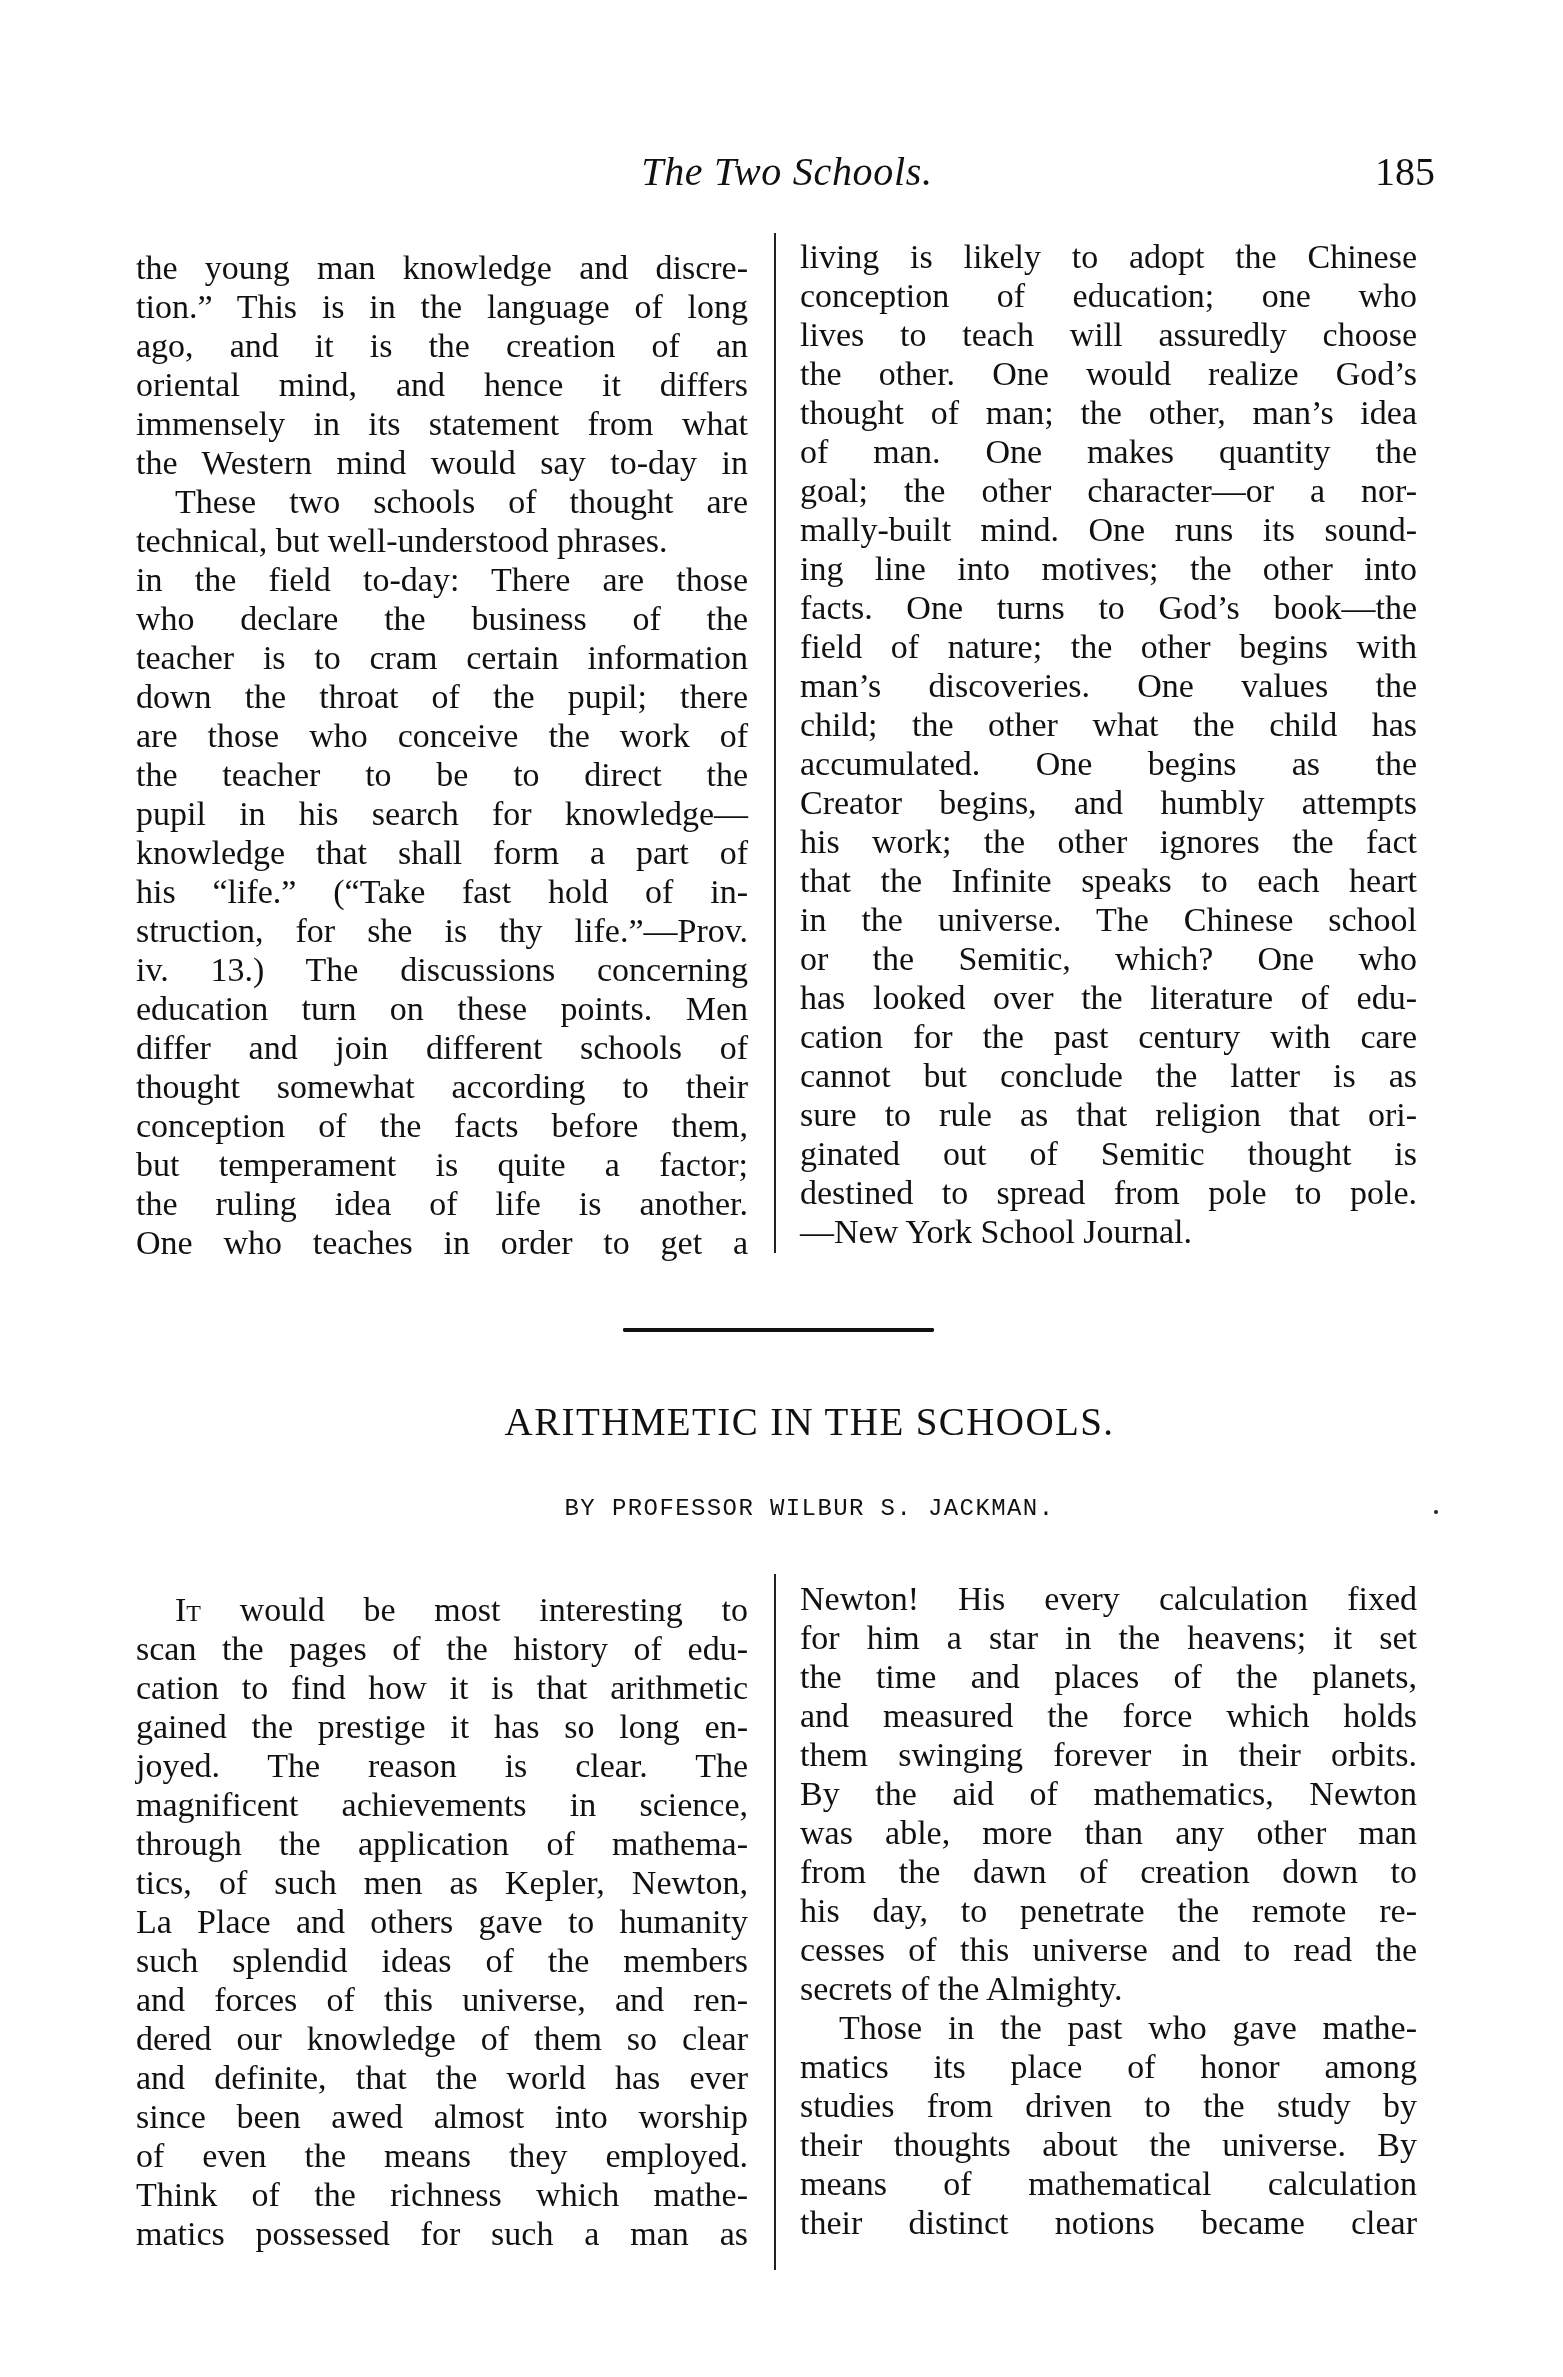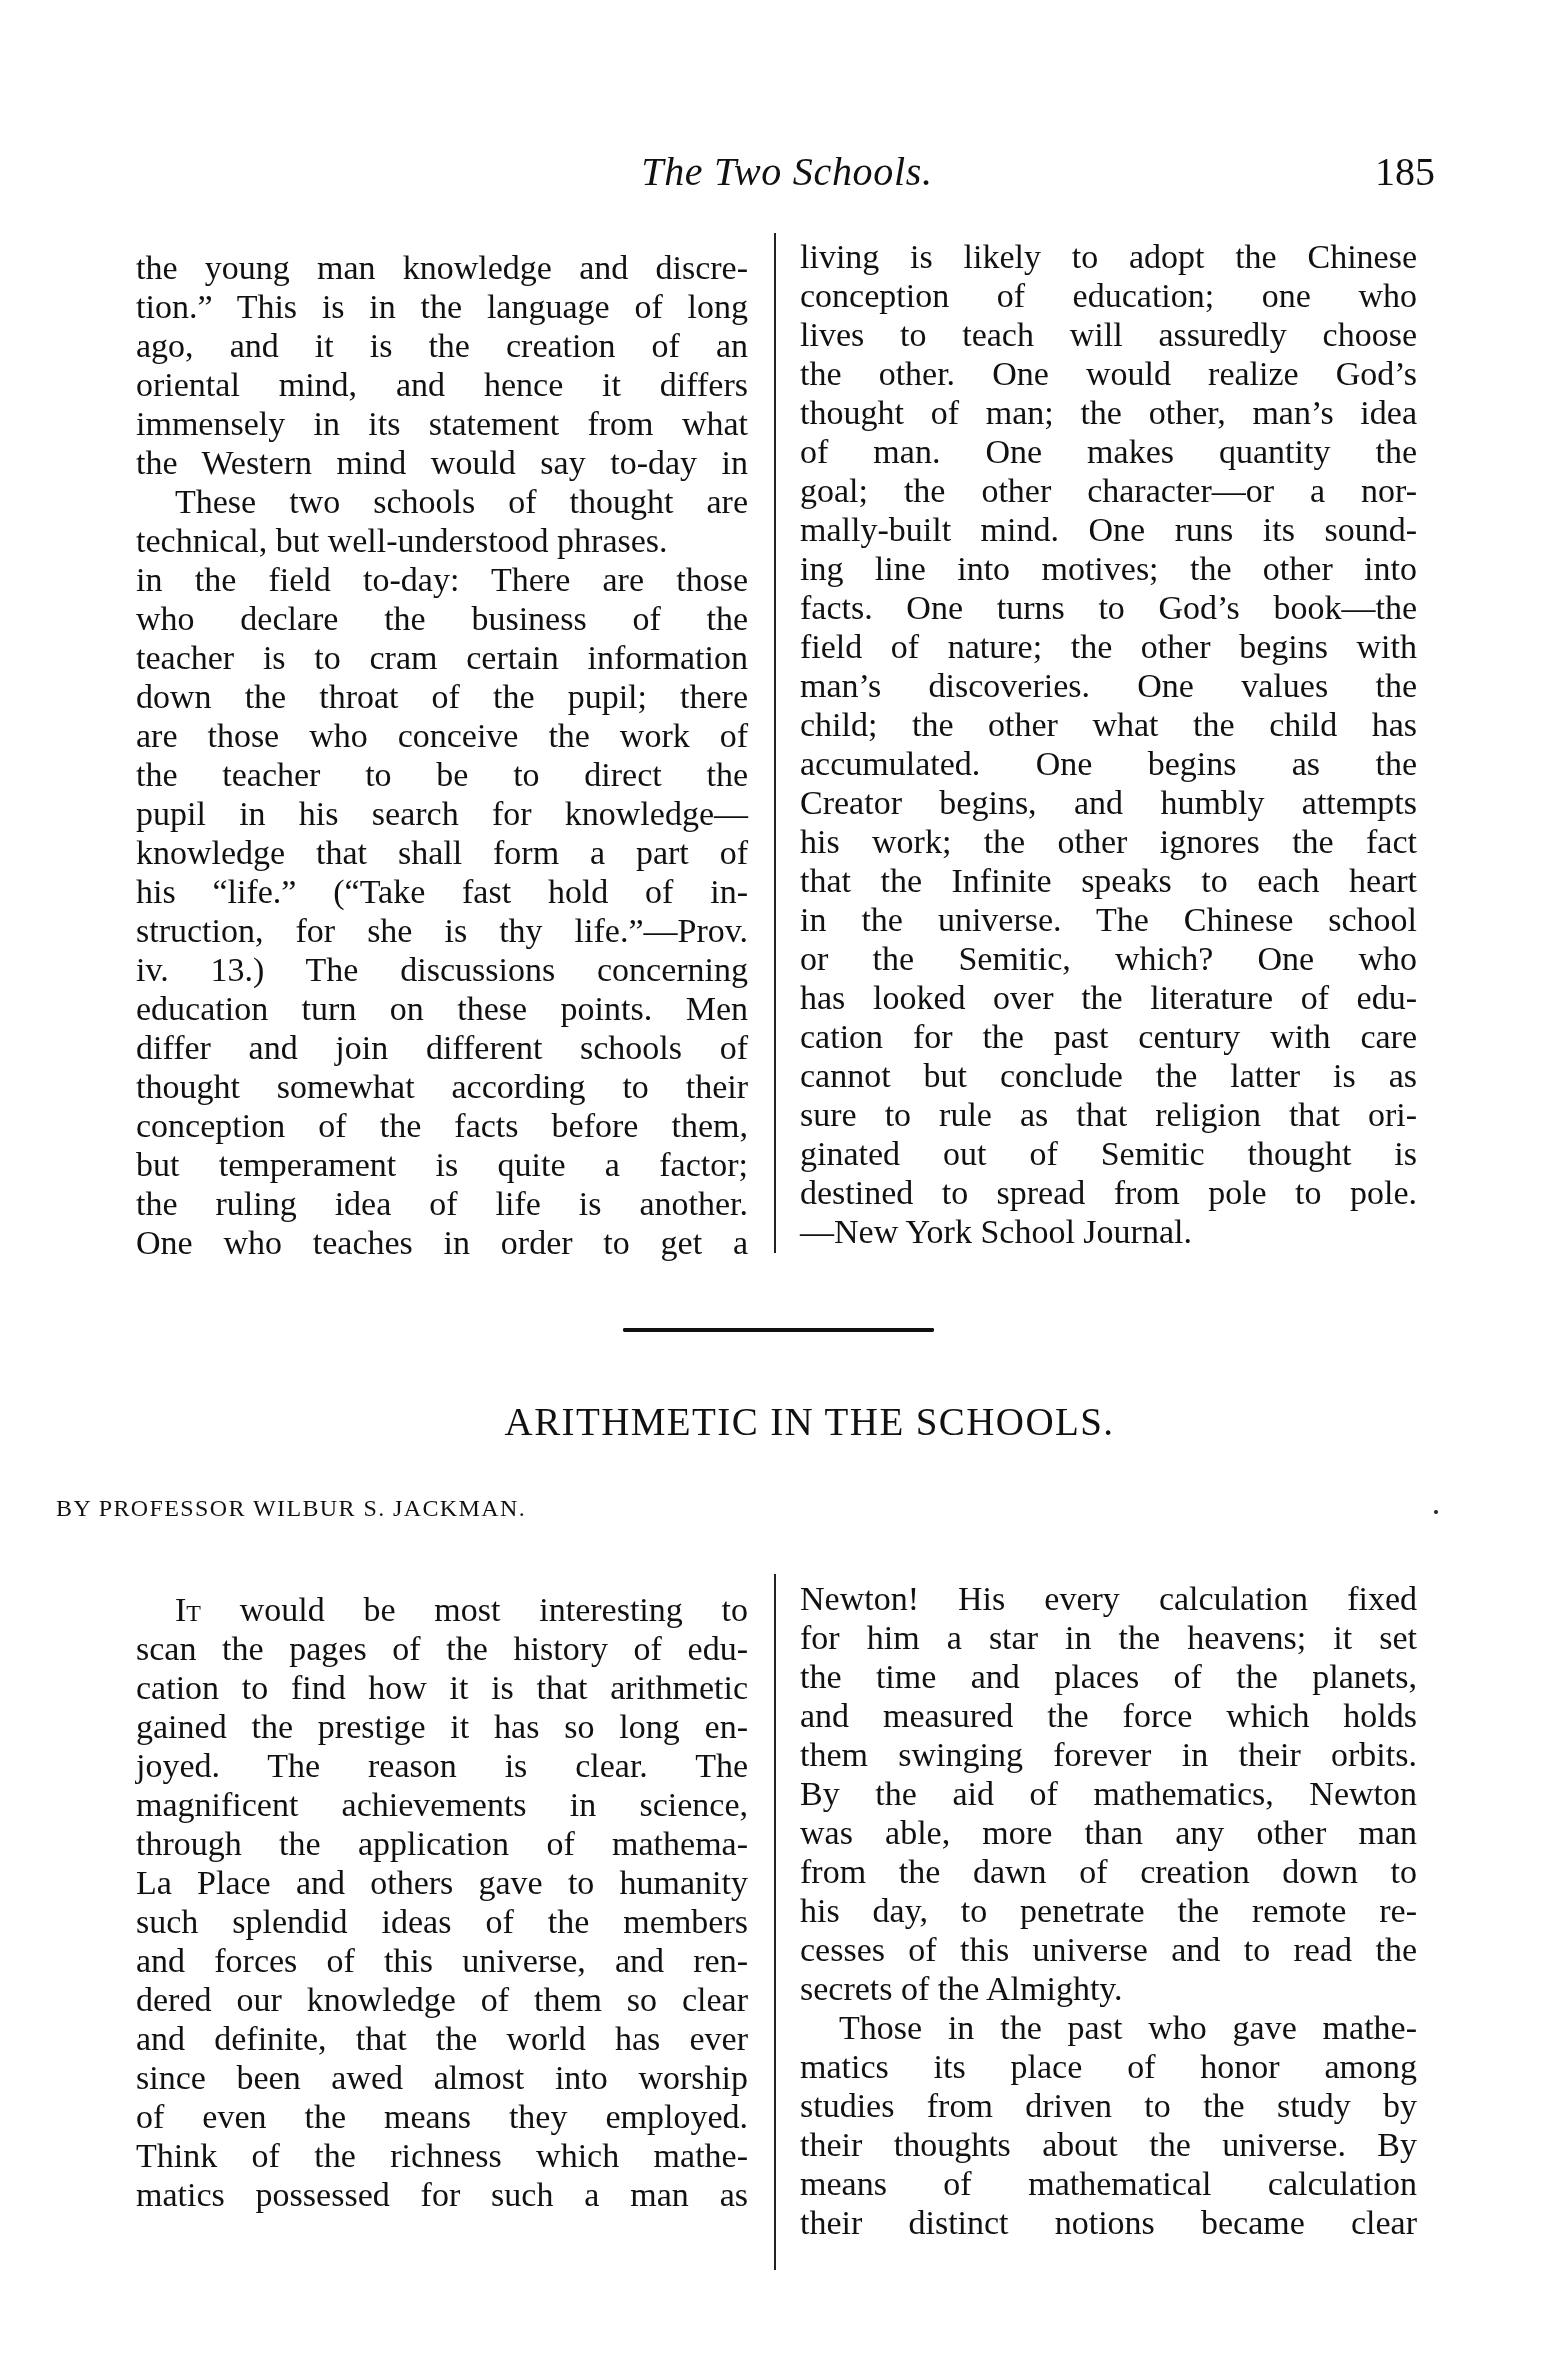--- a/index.html
+++ b/index.html
@@ -88,24 +88,24 @@
       box-sizing: border-box;
       font-family: "Liberation Serif", "DejaVu Serif", serif;
       font-size: 39px;
       letter-spacing: 1.4px;
     }
     .byline {
       position: absolute;
       top: 1495px;
       left: 0;
       width: 1563px;
-      text-align: left;
+      text-align: center;
       padding-left: 56px;
       box-sizing: border-box;
-      font-family: Liberation Serif, serif;
+      font-family: Liberation Mono, monospace;
       font-size: 24px;
       letter-spacing: 1.4px;
     }
     .italic { }
     .smallcaps-lead { font-variant: small-caps; }
     .speck {
       position: absolute;
       width: 4.2px;
       height: 4.2px;
       background: #222;
@@ -187,20 +187,21 @@
   <div class="speck" style="left:1434px; top:1510px;"></div>
 
   <div class="column col-left section-bottom">
     <span class="line indent"><span class="smallcaps-lead">It</span><span> would be most interesting to</span></span>
     <span class="line">scan the pages of the history of edu-</span>
     <span class="line">cation to find how it is that arithmetic</span>
     <span class="line">gained the prestige it has so long en-</span>
     <span class="line">joyed. The reason is clear. The</span>
     <span class="line">magnificent achievements in science,</span>
     <span class="line">through the application of mathema-</span>
+    <span class="line">tics, of such men as Kepler, Newton,</span>
     <span class="line">La Place and others gave to humanity</span>
     <span class="line">such splendid ideas of the members</span>
     <span class="line">and forces of this universe, and ren-</span>
     <span class="line">dered our knowledge of them so clear</span>
     <span class="line">and definite, that the world has ever</span>
     <span class="line">since been awed almost into worship</span>
     <span class="line">of even the means they employed.</span>
     <span class="line">Think of the richness which mathe-</span>
     <span class="line">matics possessed for such a man as</span>
   </div>

